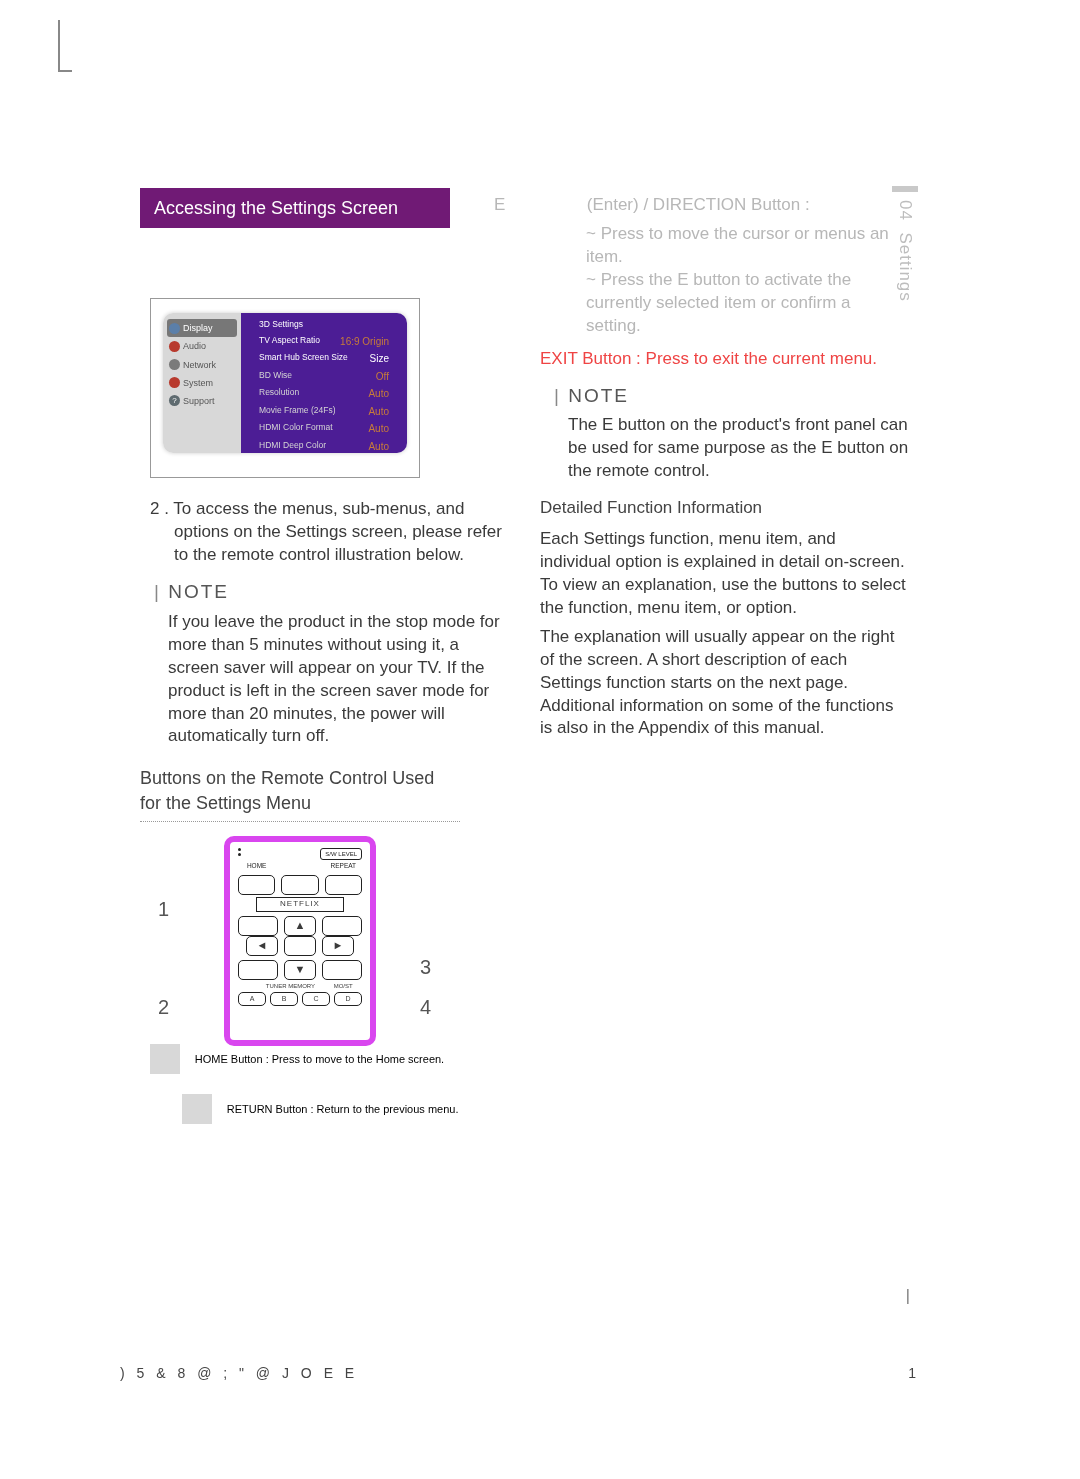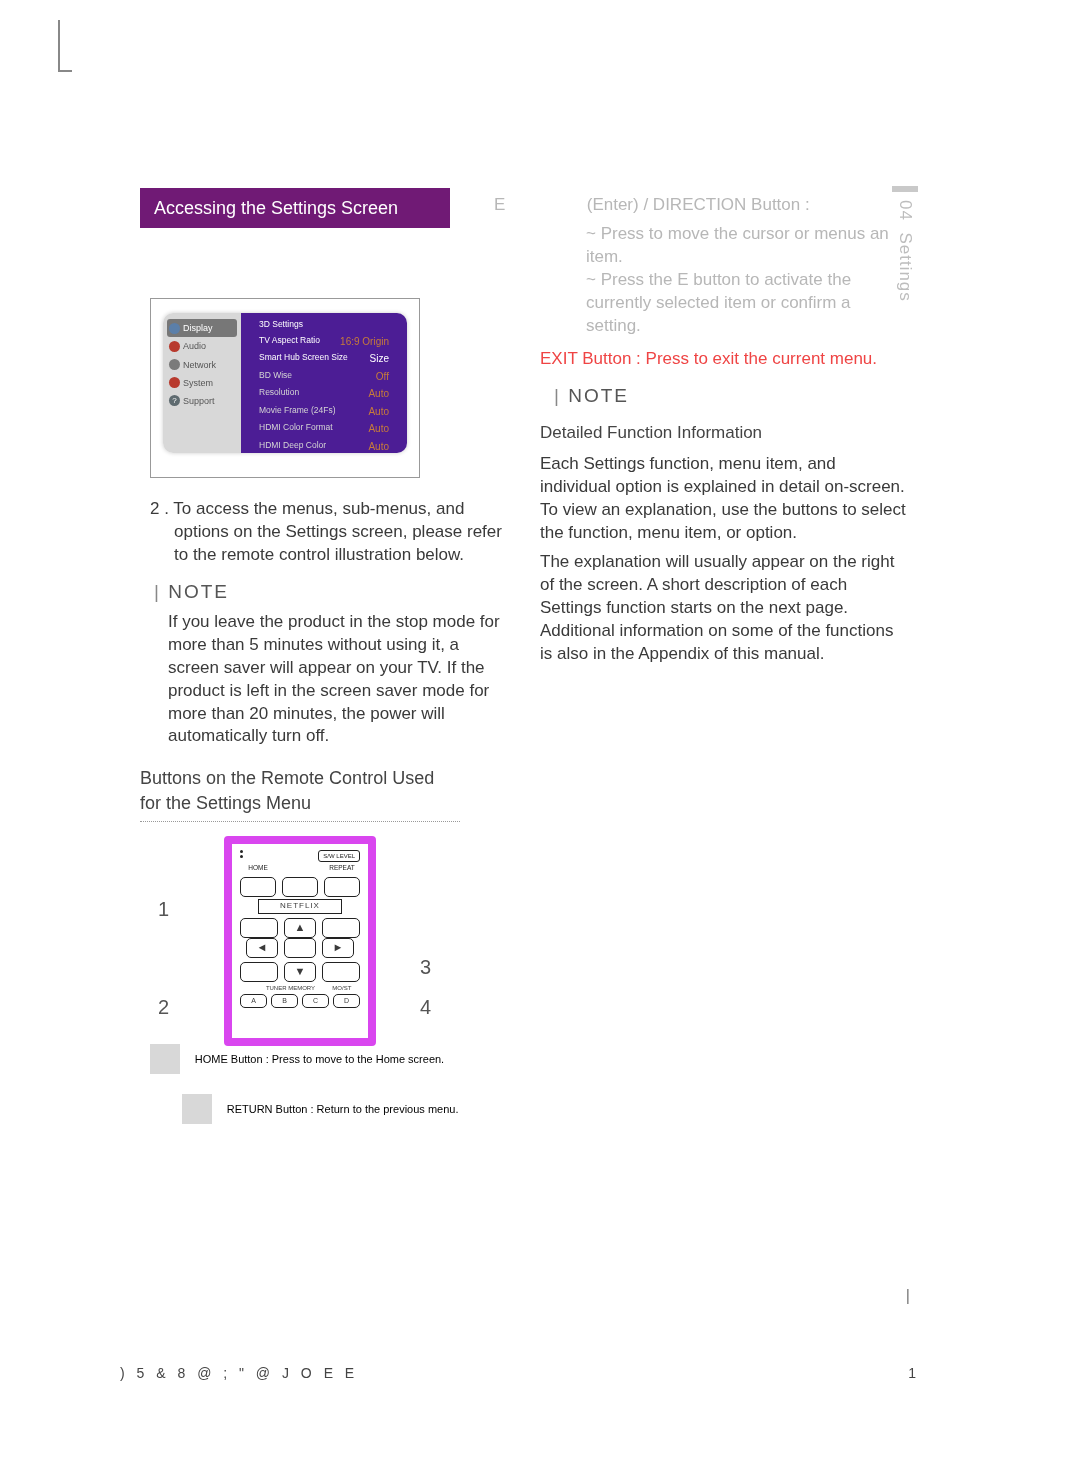--- a/index.html
+++ b/index.html
@@ -88,21 +88,21 @@
     font-size: 18px; color:#444;
     border-bottom: 1px dotted #999;
     padding-bottom: 6px; margin: 18px 0 14px 0;
     width: 320px;
   }
   
   .remote-wrap { position: relative; width: 340px; height: 240px; margin-top: 4px; }
   .remote {
     position: absolute; left: 84px; top: 0;
     width: 152px; height: 210px;
-    border: 8px solid #d946ef; border-radius: 4px;
+    border: 6px solid #d946ef; border-radius: 10px;
     background:#fff;
     padding: 6px 8px;
   }
   .r-toprow { display:flex; justify-content:space-between; font-size:7px; color:#222; }
   .r-dots { width:10px; display:flex; flex-direction:column; gap:2px; }
   .r-dot { width:3px;height:3px;background:#222;border-radius:50%; }
   .r-sw { border:1px solid #222; border-radius:3px; padding:1px 4px; font-size:6px; }
   .r-row { display:flex; justify-content:space-between; margin-top:4px; gap:6px; }
   .r-btn { border:1.5px solid #222; border-radius:5px; height:20px; flex:1; }
   .r-btn.sq { flex:none; width:32px; }
@@ -296,20 +296,23 @@
     <div class="grey-sub">~ Press            to move the cursor or menus an item.</div>
     <div class="grey-sub">
       <span>~ Press the </span><span>E</span><span> button to activate the currently selected item or confirm a setting.</span>
     </div>
     <div class="exit-line">
       <span class="lead">EXIT</span>
       <span>Button : Press to exit the current menu.</span>
     </div>
 
     <div class="note-head">NOTE</div>
+    <p class="note-body">
+      <span>The </span><span>E</span><span> button on the product's front panel can be used for same purpose as the </span><span>E</span><span> button on the remote control.</span>
+    </p>
 
     <div class="dfi-head">Detailed Function Information</div>
     <p class="body-p">Each Settings function, menu item, and individual option is explained in detail on-screen. To view an explanation, use the            buttons to select the function, menu item, or option.</p>
     <p class="body-p">The explanation will usually appear on the right of the screen. A short description of each Settings function starts on the next page. Additional information on some of the functions is also in the Appendix of this manual.</p>
   </div>
 </div>
 
 <div class="btn-explain be1">
   <span class="be-box"></span>
   <span class="be-text">HOME Button : Press to move to the Home screen.</span>

